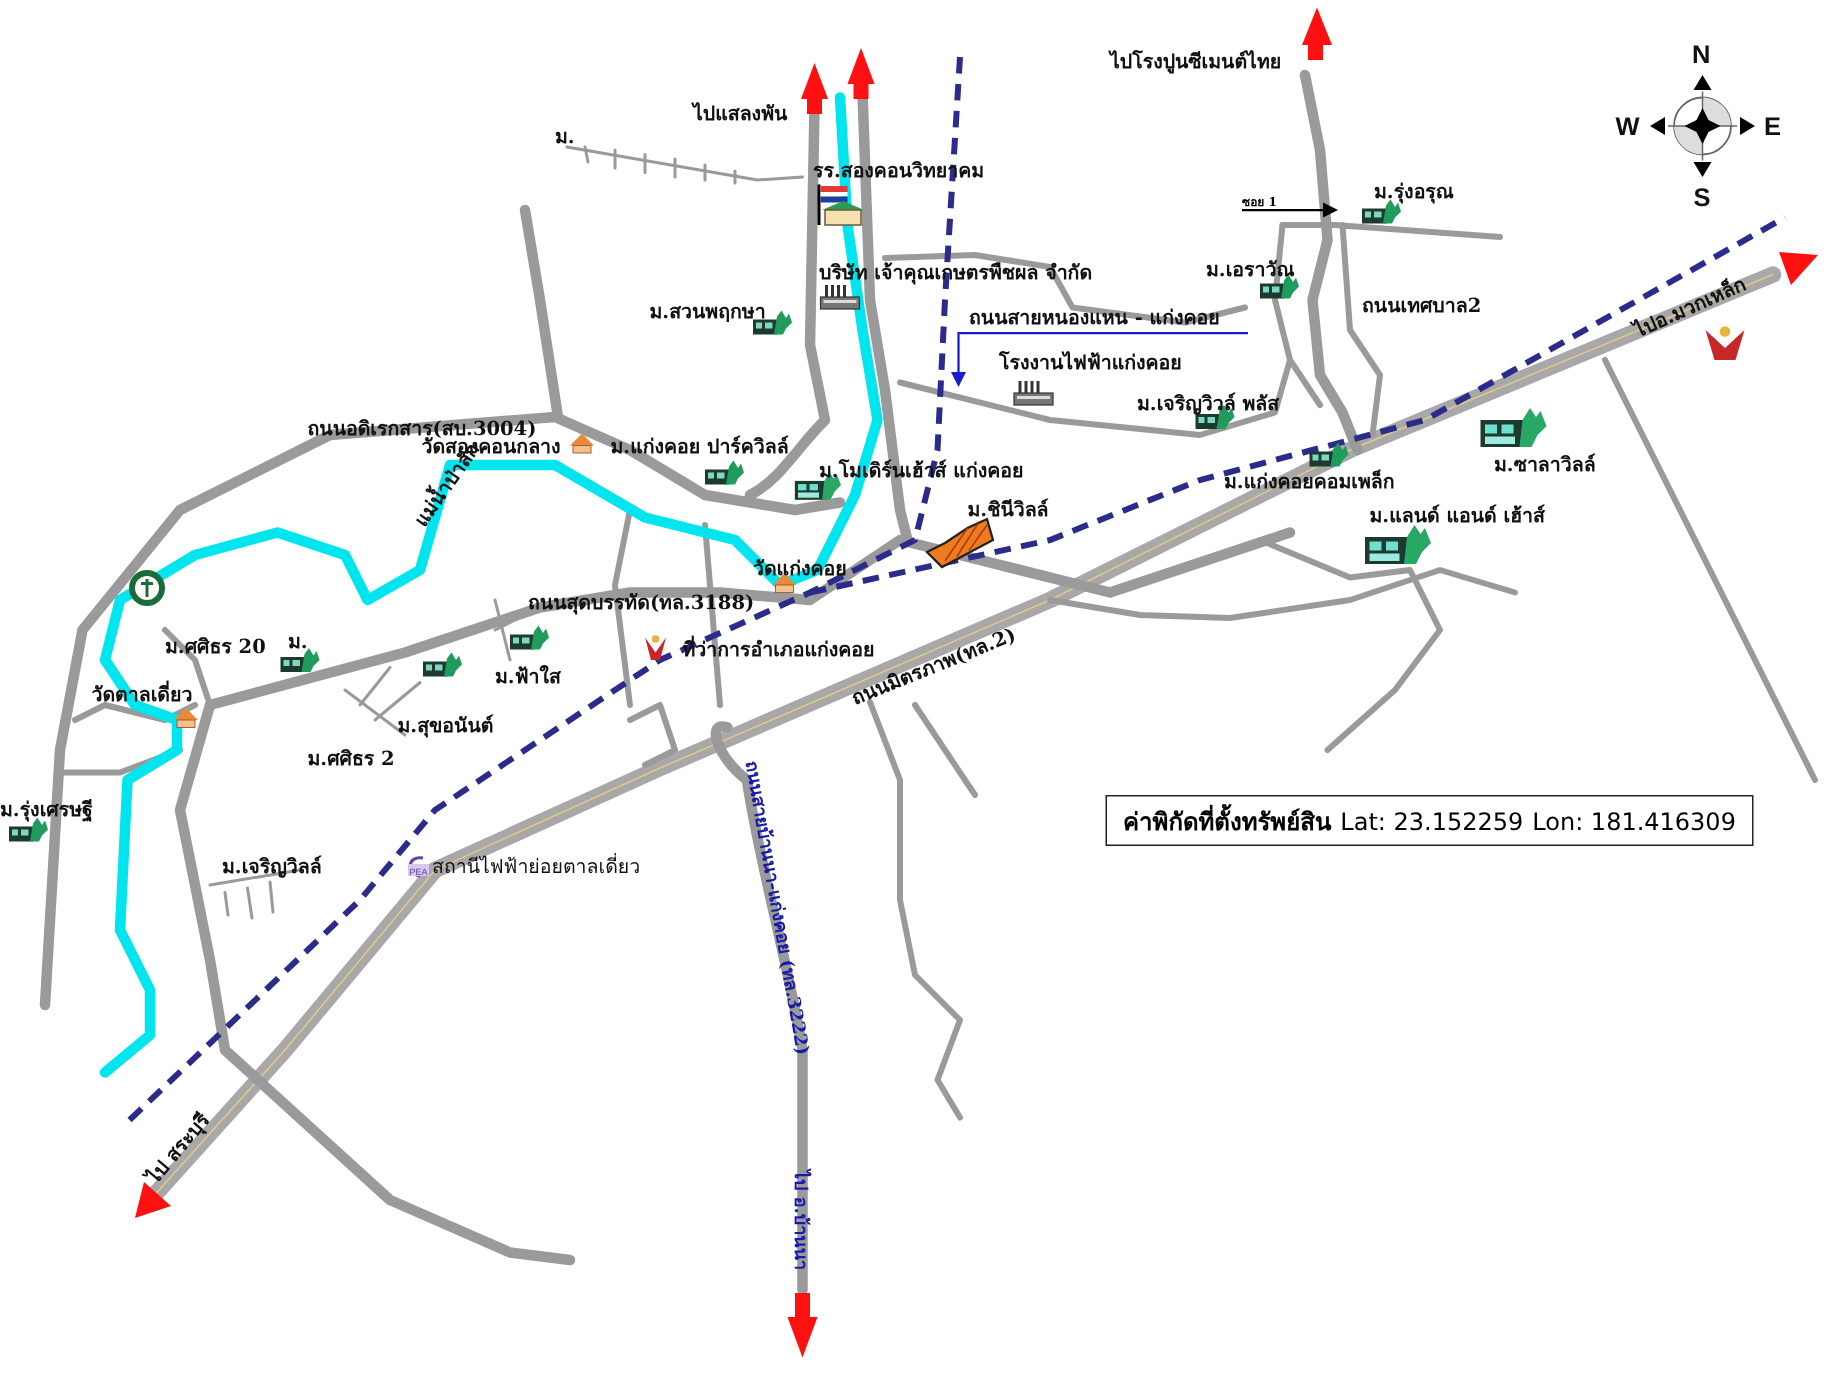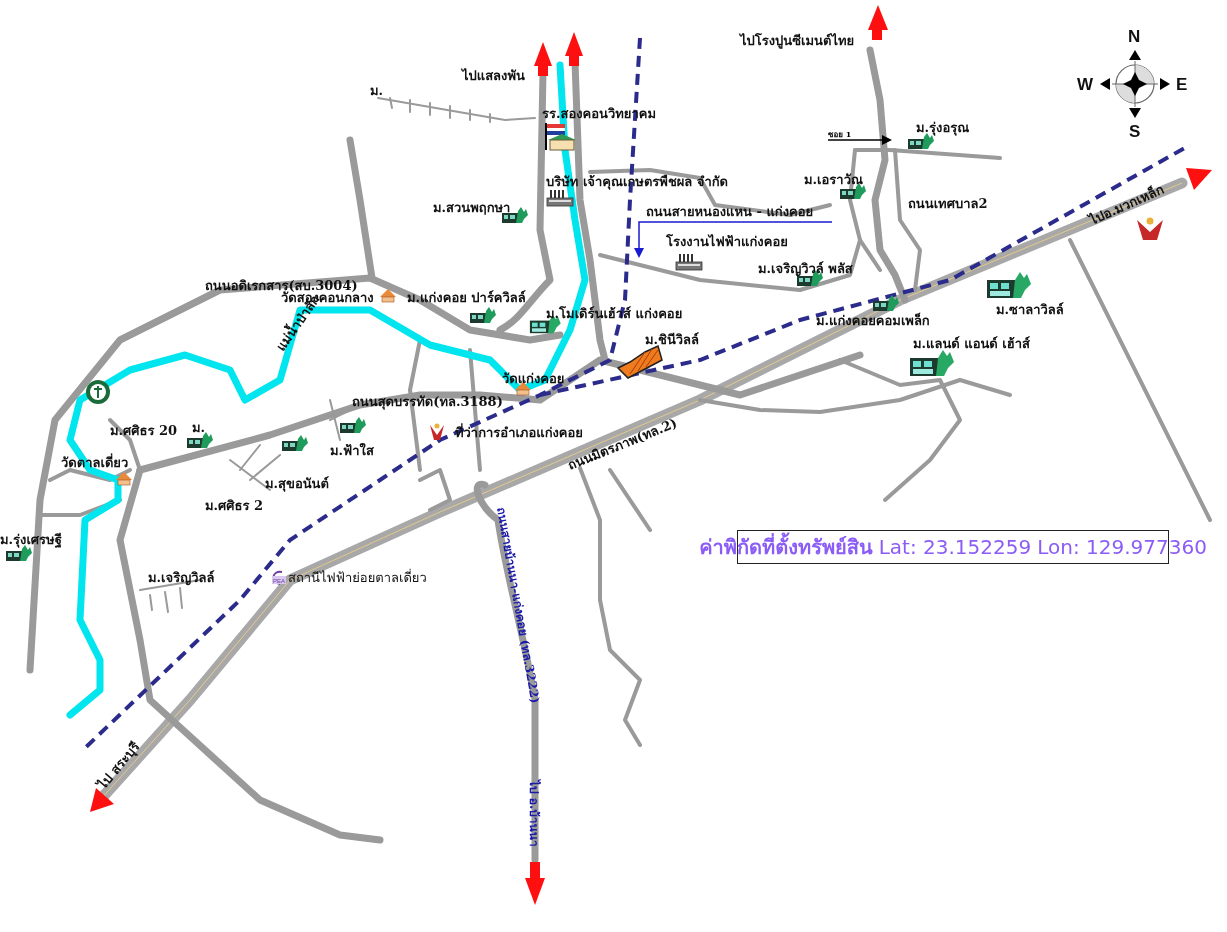--- a/index.html
+++ b/index.html
@@ -7,21 +7,21 @@
   #map { position:absolute; left:0; top:0; width:1227px; height:932px; }
   .road { fill:none; stroke:#9a9a9a; stroke-linecap:round; stroke-linejoin:round; }
   .road-main { stroke-width:11; stroke:#a8a8a8; }
   .road-med { stroke-width:7; }
   .road-small { stroke-width:4; }
   .road-thin { stroke-width:2; stroke:#9a9a9a; }
   .river { fill:none; stroke:#00e5ee; stroke-width:7; stroke-linejoin:round; stroke-linecap:round; }
   .rail { fill:none; stroke:#2b2b8c; stroke-width:4; stroke-dasharray:11 7; }
   .lbl { font-family:"DejaVu Serif", serif; font-weight:bold; font-size:13px; fill:#111; }
   .lbl-blue { fill:#1a1aa8; font-weight:bold; font-size:12px; font-family:"DejaVu Serif", serif; }
-  .coord-box { position:absolute; left:737px; top:530px; width:432px; height:34px; border:1.5px solid #222; background:#fff; box-sizing:border-box; display:flex; align-items:center; justify-content:center; font-family:"DejaVu Sans", sans-serif; font-size:20px; color:#8b5cf6; white-space:nowrap; gap:6px; }
+  .coord-box { position:absolute; left:737px; top:530px; width:432px; height:34px; border:1.5px solid #222; background:#fff; box-sizing:border-box; display:flex; align-items:center; justify-content:center; font-family:"DejaVu Sans", sans-serif; font-size:16px; color:#000000; white-space:nowrap; gap:6px; }
   .coord-box .th { font-weight:bold; }
   .compass-lbl { font-family:"Liberation Sans", sans-serif; font-weight:bold; font-size:17px; fill:#111; }
 </style>
 </head>
 <body>
 
 <svg id="map" viewBox="0 0 1227 932" xmlns="http://www.w3.org/2000/svg">
   <defs>
     <g id="house">
       <rect x="0" y="6" width="16" height="10" fill="#1c3a2e"></rect>
@@ -235,14 +235,14 @@
     <text class="lbl" x="205" y="510">ม.ศศิธร 2</text>
     <text class="lbl" x="0" y="544">ม.รุ่งเศรษฐี</text>
     <text class="lbl" x="148" y="582">ม.เจริญวิลล์</text>
     <text class="lbl" x="288" y="582" style="font-weight:normal">สถานีไฟฟ้าย่อยตาลเดี่ยว</text>
   </g>
 </svg>
 
 <div class="coord-box">
   <span class="th">ค่าพิกัดที่ตั้งทรัพย์สิน</span>
   <span>Lat: 23.152259</span>
-  <span>Lon: 129.977360</span>
+  <span>Lon: 181.416309</span>
 </div>
 
 </body></html>

